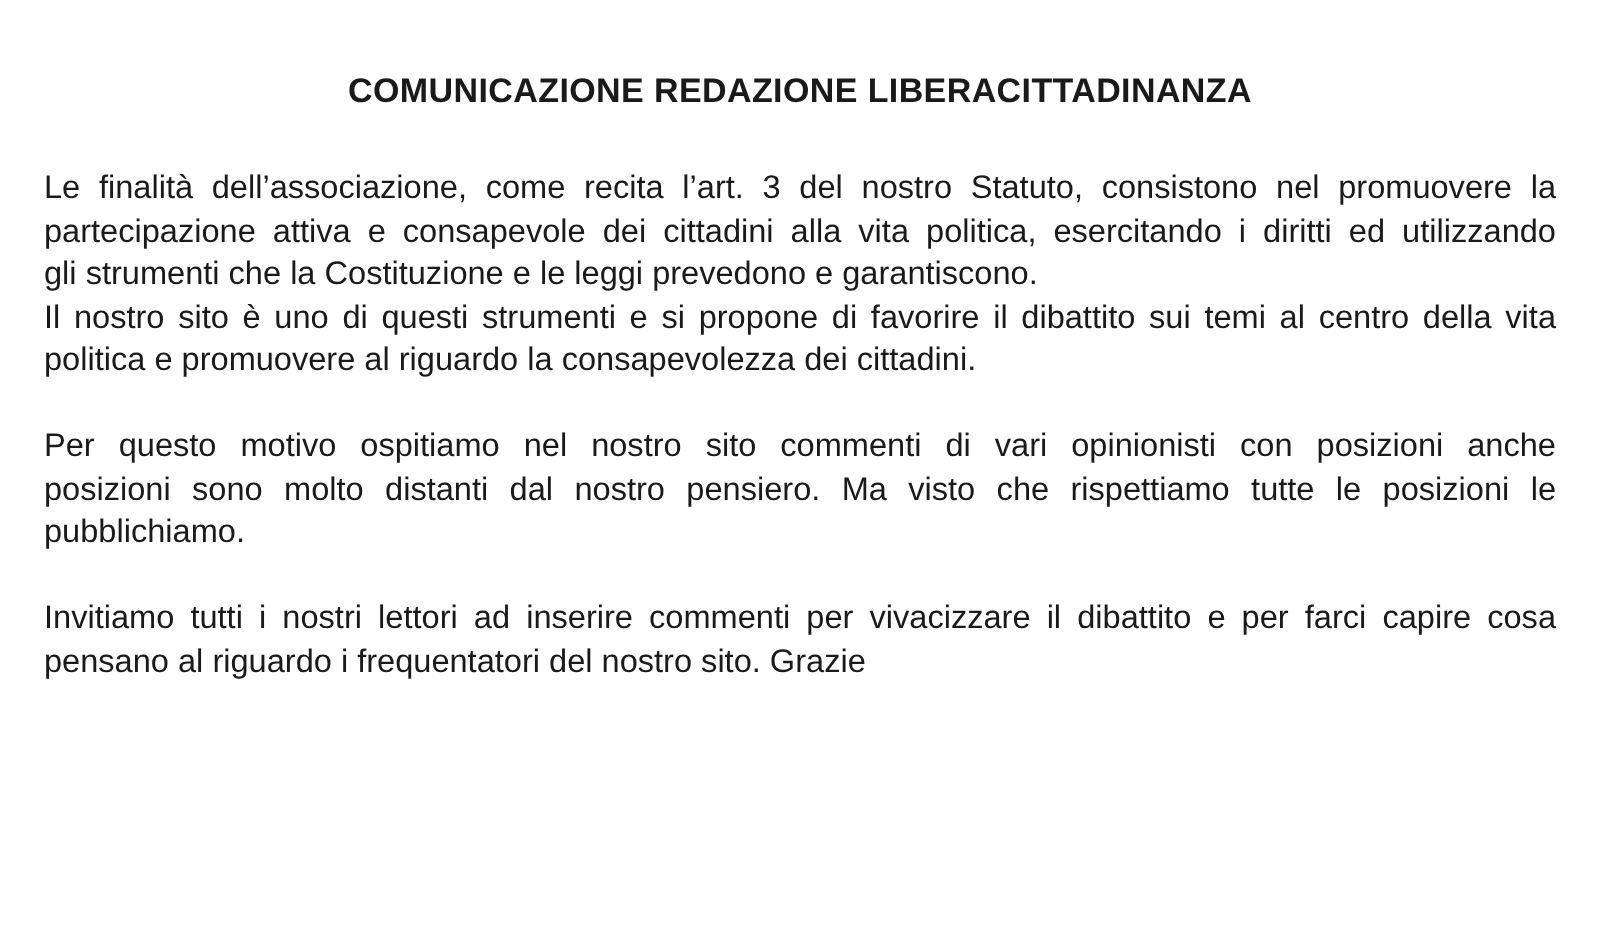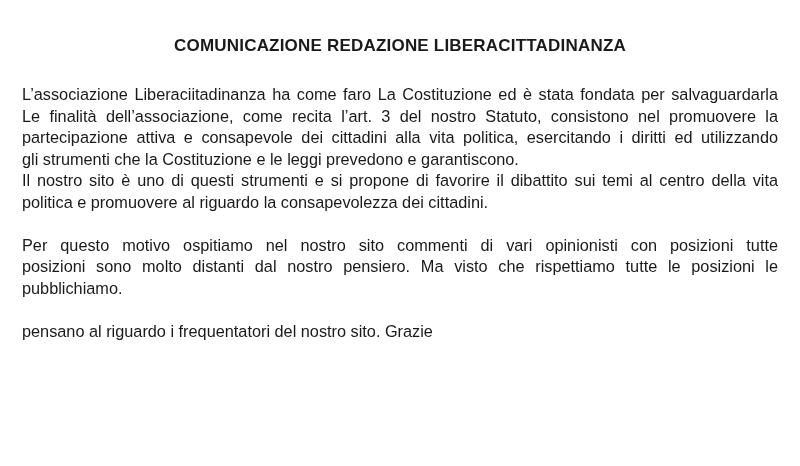--- a/index.html
+++ b/index.html
@@ -45,40 +45,40 @@
   }
 </style>
 </head>
 <body>
 
 <div class="doc-page" style="color: rgb(26, 26, 26); background: rgb(255, 255, 255);">
   <h1 class="doc-title">COMUNICAZIONE REDAZIONE LIBERACITTADINANZA</h1>
   <div class="doc-body" id="doc-body">
       <div class="para-group">
         <div>
-          <div class="text-line justified">L’associazione Liberaciitadinanza ha come faro La Costituzione ed è stata fondata per salvaguardarla</div>
         </div>
         <div>
           <div class="text-line justified">Le finalità dell’associazione, come recita l’art. 3 del nostro Statuto, consistono nel promuovere la</div>
           <div class="text-line justified">partecipazione attiva e consapevole dei cittadini alla vita politica, esercitando i diritti ed utilizzando</div>
           <div class="text-line lastline">gli strumenti che la Costituzione e le leggi prevedono e garantiscono.</div>
         </div>
         <div>
           <div class="text-line justified">Il nostro sito è uno di questi strumenti e si propone di favorire il dibattito sui temi al centro della  vita</div>
           <div class="text-line lastline">politica e promuovere al riguardo la consapevolezza dei cittadini.</div>
         </div>
       </div>
       <div class="para-group">
         <div>
-          <div class="text-line justified">Per questo motivo ospitiamo nel nostro sito commenti di vari opinionisti con posizioni tutte</div>
+          <div class="text-line justified">Per questo motivo ospitiamo nel nostro sito commenti di vari opinionisti con posizioni anche</div>
         </div>
         <div>
           <div class="text-line justified">posizioni sono  molto distanti dal nostro pensiero. Ma visto che rispettiamo tutte le posizioni le</div>
           <div class="text-line lastline">pubblichiamo.</div>
         </div>
       </div>
       <div class="para-group">
         <div>
+          <div class="text-line justified">Invitiamo tutti i nostri lettori ad inserire commenti per vivacizzare il dibattito e per farci capire cosa</div>
           <div class="text-line lastline">pensano al riguardo i frequentatori del nostro sito. Grazie</div>
         </div>
       </div>
     </div>
 </div>
 
 </body></html>

